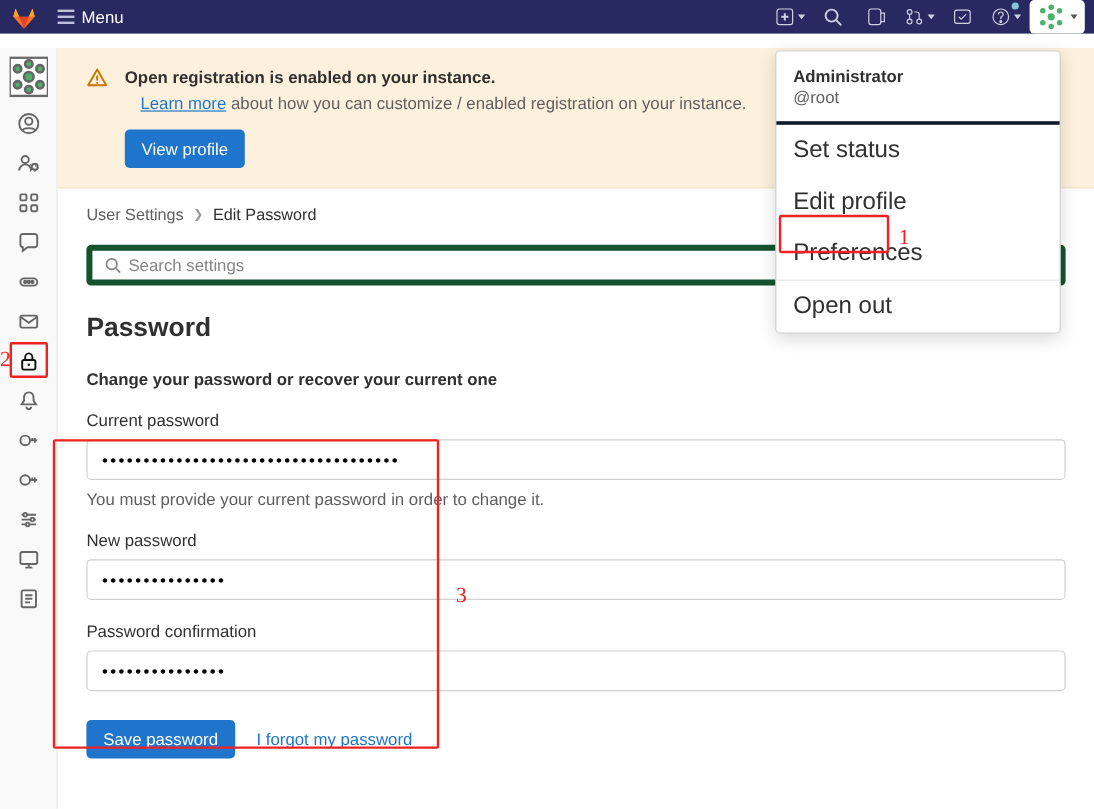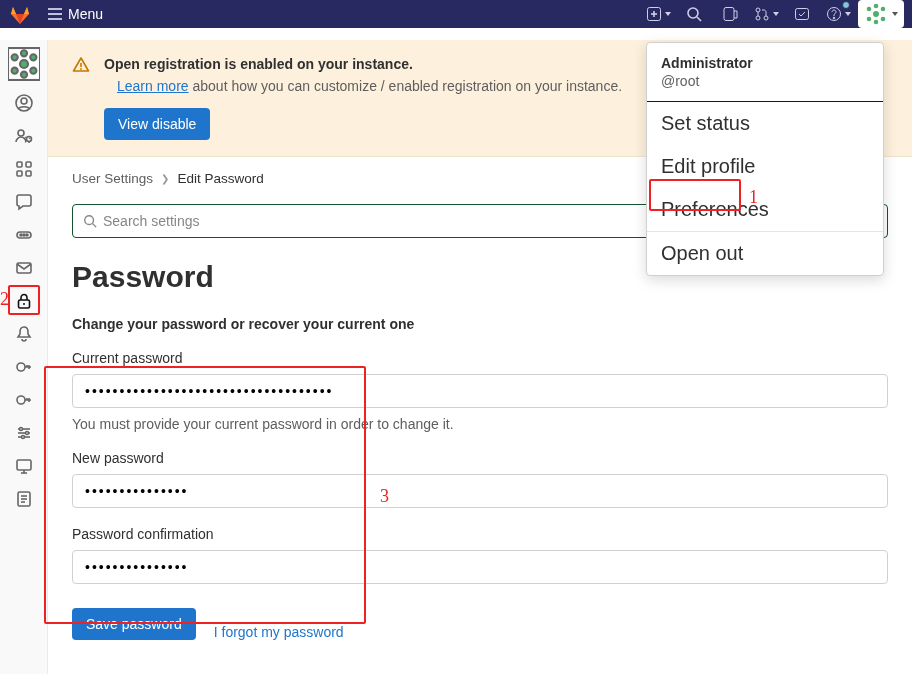--- a/index.html
+++ b/index.html
@@ -42,39 +42,39 @@
   .btn { display:inline-block; border:none; border-radius:4px; padding:8px 14px; font-size:14px; cursor:pointer; }
   .btn-primary { background:#1f75cb; color:#fff; }
   .alert .btn { margin-top:14px; }
 
   
   .content { padding:14px 24px 24px; }
   .breadcrumbs { display:flex; align-items:center; gap:8px; color:#5e5e5e; font-size:13.5px; }
   .breadcrumbs .sep { color:#999; font-size:10px;}
   .breadcrumbs .current { color:#303030; }
   .search-wrap { margin-top:18px; }
-  .search-box { display:flex; align-items:center; border:1px solid #14532d; border-radius:4px; height:34px; padding:0 10px; gap:6px; color:#868686; }
+  .search-box { display:flex; align-items:center; border:5px solid #14532d; border-radius:4px; height:34px; padding:0 10px; gap:6px; color:#868686; }
   .search-box input { flex:1; border:none; outline:none; font-size:14px; color:#303030; background:transparent; }
   .search-box input::placeholder { color:#868686; }
 
-  h1.section-title { font-size:30px; font-weight:600; margin-top:22px; }
+  h1.section-title { font-size:22px; font-weight:600; margin-top:22px; }
   .section-desc { color:#5e5e5e; margin-top:12px; }
   .section-sub { font-weight:600; margin-top:22px; }
 
   .form-group { margin-top:18px; }
   .form-group label { display:block; font-weight:400; color:#303030; margin-bottom:8px; }
   .pwd-input { width:100%; height:34px; border:1px solid #d0d0d0; border-radius:4px; padding:0 12px; font-size:14px; letter-spacing:2px; }
   .hint { color:#5e5e5e; margin-top:8px; font-size:14px; }
 
-  .form-actions { margin-top:24px; display:flex; align-items:flex-end; gap:18px; }
+  .form-actions { margin-top:24px; display:flex; align-items:center; gap:18px; }
   .link-plain { color:#1f75cb; text-decoration:none; }
 
   
   .user-menu { position:absolute; top:42px; right:28px; width:238px; background:#fff; border:1px solid #d0d0d0; border-radius:4px; box-shadow:0 4px 14px rgba(0,0,0,.15); z-index:50; }
-  .um-header { padding:12px 14px; border-bottom:1px solid #0f172a; }
+  .um-header { padding:12px 14px; border-bottom:3px solid #0f172a; }
   .um-header .name { font-weight:600; }
   .um-header .handle { color:#5e5e5e; margin-top:2px; }
   .um-item { padding:10px 14px; cursor:pointer; font-size:20px; color:#303030; }
   .um-section-end { border-bottom:1px solid #e5e5e5; }
 
   
   .anno { position:absolute; border:2px solid #e22; border-radius:2px; pointer-events:none; z-index:200; }
   .anno-label { position:absolute; color:#e22; font-size:18px; z-index:201; pointer-events:none; font-family: serif;}
 </style>
 </head>
@@ -278,21 +278,21 @@
           <path d="M9 2 1.5 15h15L9 2z" stroke="#c77700" stroke-width="1.6" stroke-linejoin="round"></path>
           <line x1="9" y1="7" x2="9" y2="11" stroke="#c77700" stroke-width="1.6"></line>
           <circle cx="9" cy="13" r="0.9" fill="#c77700"></circle>
         </svg>
     </span>
     <div class="alert-body">
       <b>Open registration is enabled on your instance.</b>
       <p>
         <a href="#" class="learn">Learn more</a><span> about how you can customize / enabled registration on your instance.</span>
       </p>
-      <button class="btn btn-primary">View disable</button>
+      <button class="btn btn-primary">View profile</button>
     </div>
   </div>
 
   <div class="content">
     <div class="breadcrumbs">
       <a href="#" class="link-plain" style="color:#5e5e5e;">User Settings</a>
       <span class="sep">❯</span>
       <span class="current">Edit Password</span>
     </div>
 

